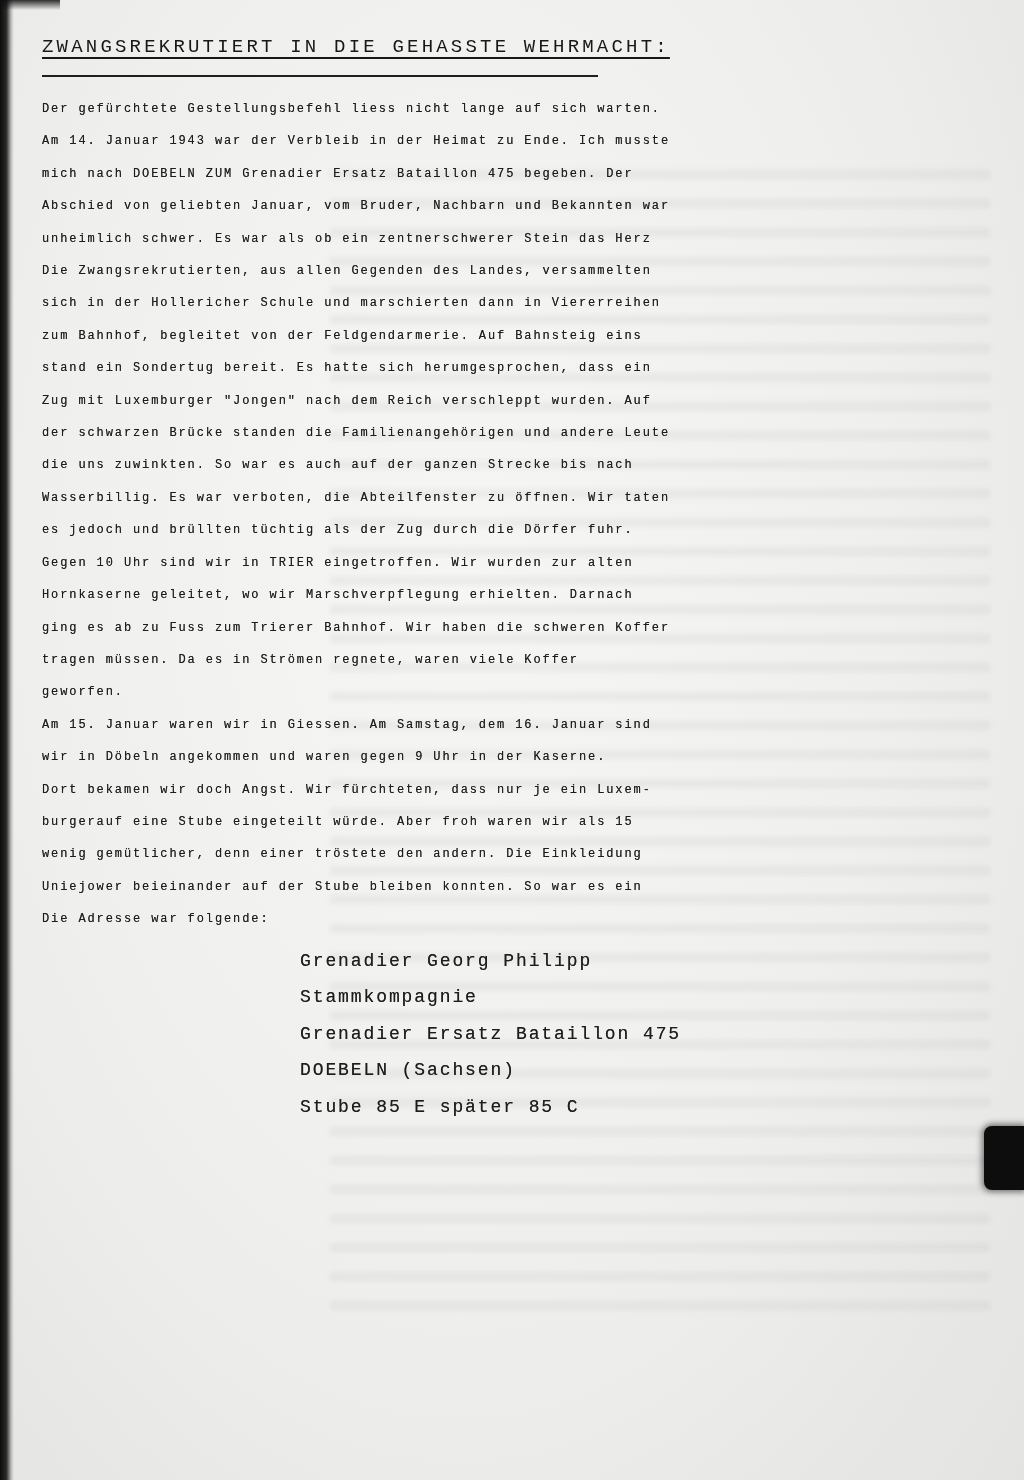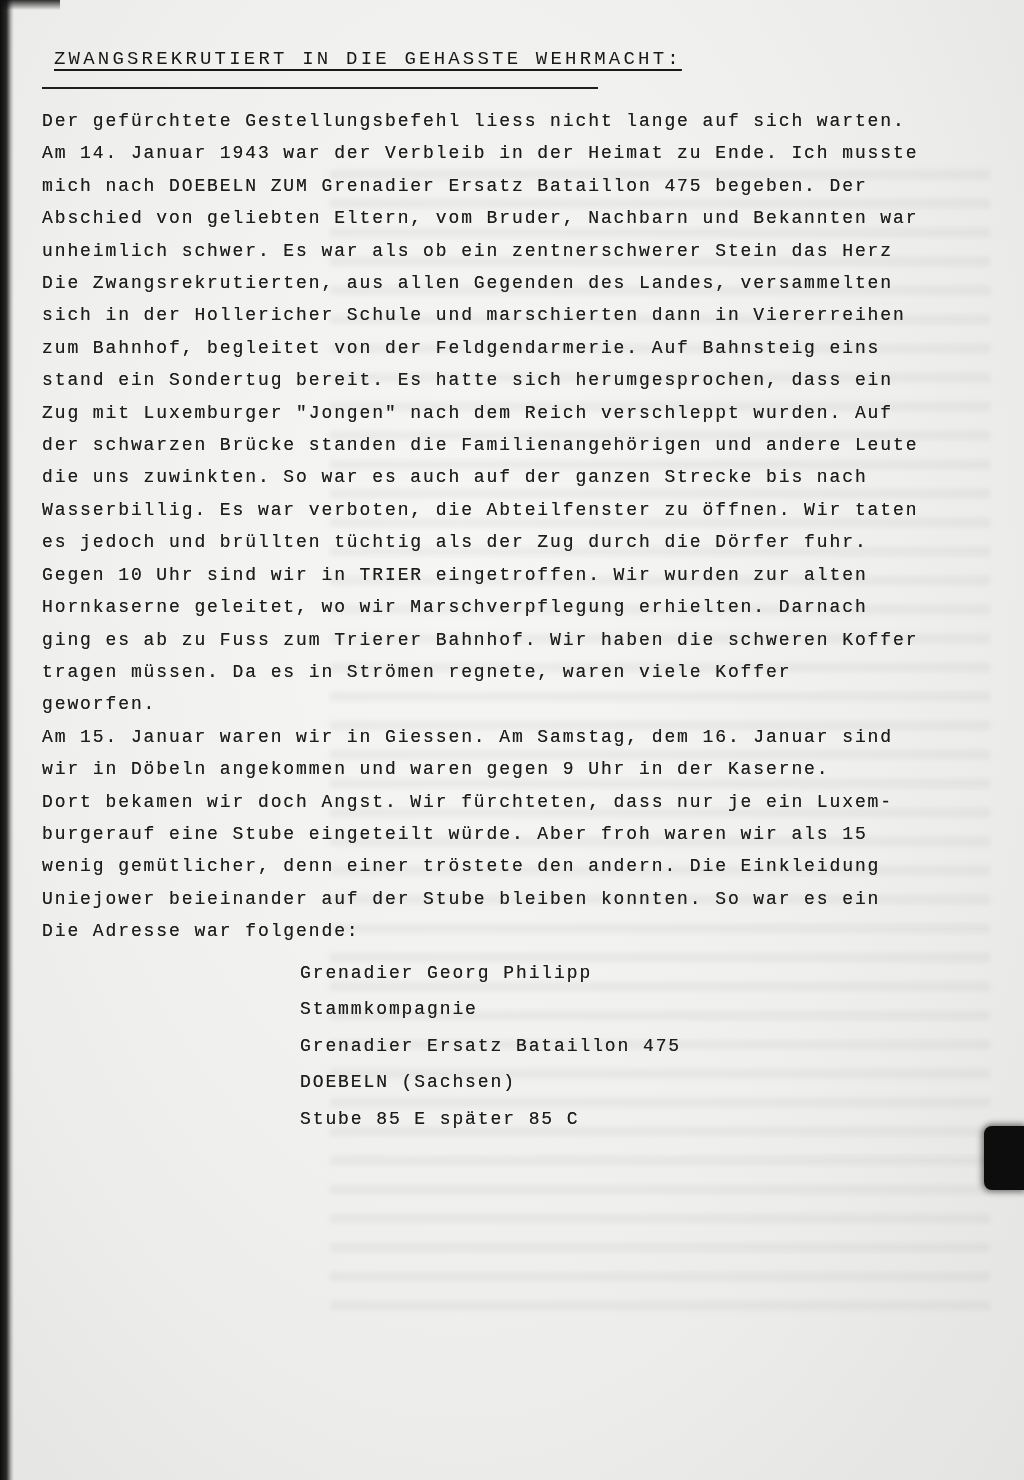--- a/index.html
+++ b/index.html
@@ -54,39 +54,39 @@
     filter: blur(2.5px);
     z-index: 1;
     pointer-events: none;
   }
   .content {
     position: relative;
     z-index: 3;
     padding: 36px 40px 0 42px;
   }
   .title {
-    margin: 12px;
+    margin: 0;
     font-size: 19px;
     font-weight: 400;
     letter-spacing: 3.2px;
     text-decoration: underline;
     text-underline-offset: 5px;
     text-decoration-thickness: 1.5px;
     white-space: pre;
     color: #181818;
   }
   .title-rule {
     width: 556px;
     height: 2px;
     background: #1f1f1f;
     margin-top: 17px;
     margin-bottom: 16px;
   }
   .body-text {
-    font-size: 18px;
+    font-size: 12px;
     letter-spacing: 1.9px;
     line-height: 32.4px;
     text-shadow: 0 0 0.5px rgba(20,20,20,0.65);
   }
   .line {
     white-space: pre;
   }
   .address-block {
     margin-top: 7px;
     padding-left: 258px;
@@ -107,21 +107,21 @@
 
   <div class="content">
     <h1 class="title">ZWANGSREKRUTIERT IN DIE GEHASSTE WEHRMACHT:</h1>
     <div class="title-rule"></div>
 
     <div class="body-text">
         <div class="paragraph">
           <div class="line">Der gefürchtete Gestellungsbefehl liess nicht lange auf sich warten.</div>
           <div class="line">Am 14. Januar 1943 war der Verbleib in der Heimat zu Ende. Ich musste</div>
           <div class="line">mich nach DOEBELN ZUM Grenadier Ersatz Bataillon 475 begeben. Der</div>
-          <div class="line">Abschied von geliebten Eltern, vom Bruder, Nachbarn und Bekannten war</div>
+          <div class="line">Abschied von geliebten Januar, vom Bruder, Nachbarn und Bekannten war</div>
           <div class="line">unheimlich schwer. Es war als ob ein zentnerschwerer Stein das Herz</div>
         </div>
         <div class="paragraph">
           <div class="line">Die Zwangsrekrutierten, aus allen Gegenden des Landes, versammelten</div>
           <div class="line">sich in der Hollericher Schule und marschierten dann in Viererreihen</div>
           <div class="line">zum Bahnhof, begleitet von der Feldgendarmerie. Auf Bahnsteig eins</div>
           <div class="line">stand ein Sondertug bereit. Es hatte sich herumgesprochen, dass ein</div>
           <div class="line">Zug mit Luxemburger "Jongen" nach dem Reich verschleppt wurden. Auf</div>
           <div class="line">der schwarzen Brücke standen die Familienangehörigen und andere Leute</div>
           <div class="line">die uns zuwinkten. So war es auch auf der ganzen Strecke bis nach</div>

